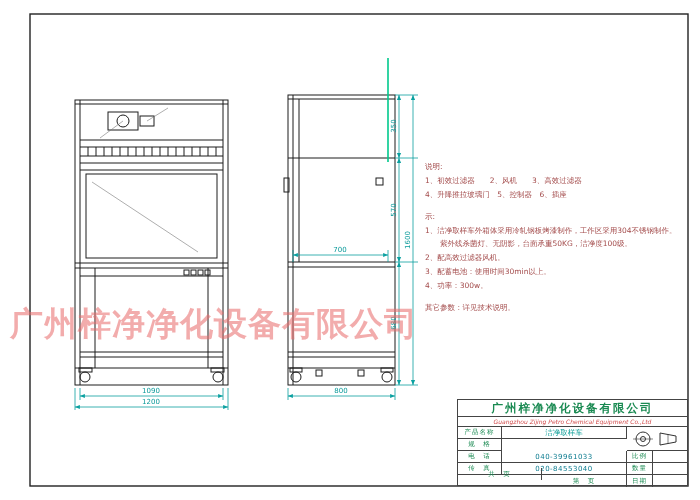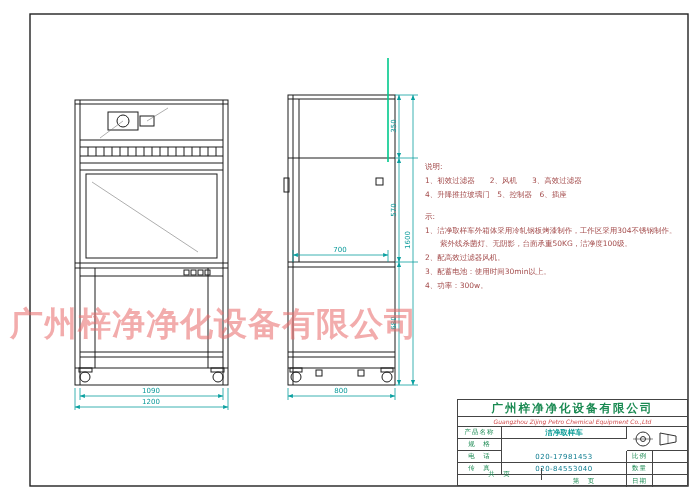--- a/index.html
+++ b/index.html
@@ -153,44 +153,45 @@
     <div>1、初效过滤器　　2、风机　　3、高效过滤器</div>
     <div>4、升降推拉玻璃门　5、控制器　6、插座</div>
     <div class="gap"></div>
     <div>示:</div>
     <div>1、洁净取样车外箱体采用冷轧钢板烤漆制作，工作区采用304不锈钢制作。</div>
     <div>　　紫外线杀菌灯、无阴影，台面承重50KG，洁净度100级。</div>
     <div>2、配高效过滤器风机。</div>
     <div>3、配蓄电池：使用时间30min以上。</div>
     <div>4、功率：300w。</div>
     <div class="gap"></div>
+    <div>其它参数：详见技术说明。</div>
   </div>
 
   <div class="watermark">广州梓净净化设备有限公司</div>
 
   <div class="titleblock">
     <div class="tb-company">广州梓净净化设备有限公司</div>
     <div class="tb-company-en">Guangzhou Zijing Petro Chemical Equipment Co.,Ltd</div>
 
     <div class="cell lbl" style="left:0;top:27px;width:44px;height:12px;">产品名称</div>
-    <div class="cell val" style="left:44px;top:27px;width:125px;height:12px;font-weight:bold;">洁净取样车</div>
+    <div class="cell val" style="left:44px;top:27px;width:125px;height:12px;">洁净取样车</div>
     <div class="cell noright" style="left:169px;top:27px;width:60px;height:24px;">
       <svg width="54" height="20" viewBox="0 0 54 20">
         <circle cx="13" cy="10" r="7" fill="none" stroke="#333" stroke-width="1"></circle>
         <circle cx="13" cy="10" r="2.5" fill="none" stroke="#333" stroke-width="1"></circle>
         <line x1="3" y1="10" x2="23" y2="10" stroke="#333" stroke-width=".6"></line>
         <polygon points="30,4 46,7 46,13 30,16" fill="none" stroke="#333" stroke-width="1"></polygon>
         <line x1="38" y1="5.5" x2="38" y2="14.5" stroke="#333" stroke-width=".6"></line>
       </svg>
     </div>
 
     <div class="cell lbl" style="left:0;top:39px;width:44px;height:12px;">规　格</div>
 
     <div class="cell lbl" style="left:0;top:51px;width:44px;height:12px;">电　话</div>
-    <div class="cell num" style="left:44px;top:51px;width:125px;height:12px;">020-17981453</div>
+    <div class="cell num" style="left:44px;top:51px;width:125px;height:12px;">040-39961033</div>
     <div class="cell lbl" style="left:169px;top:51px;width:26px;height:12px;">比例</div>
     <div class="cell noright" style="left:195px;top:51px;width:34px;height:12px;"></div>
 
     <div class="cell lbl" style="left:0;top:63px;width:44px;height:12px;">传　真</div>
     <div class="cell num" style="left:44px;top:63px;width:125px;height:12px;">020-84553040</div>
     <div class="cell lbl" style="left:169px;top:63px;width:26px;height:12px;">数量</div>
     <div class="cell noright" style="left:195px;top:63px;width:34px;height:12px;"></div>
 
     <div class="cell lbl nobottom" style="left:0;top:68px;width:84px;height:12px;">共　页</div>
     <div class="cell lbl nobottom" style="left:84px;top:75px;width:85px;height:12px;">第　页</div>

